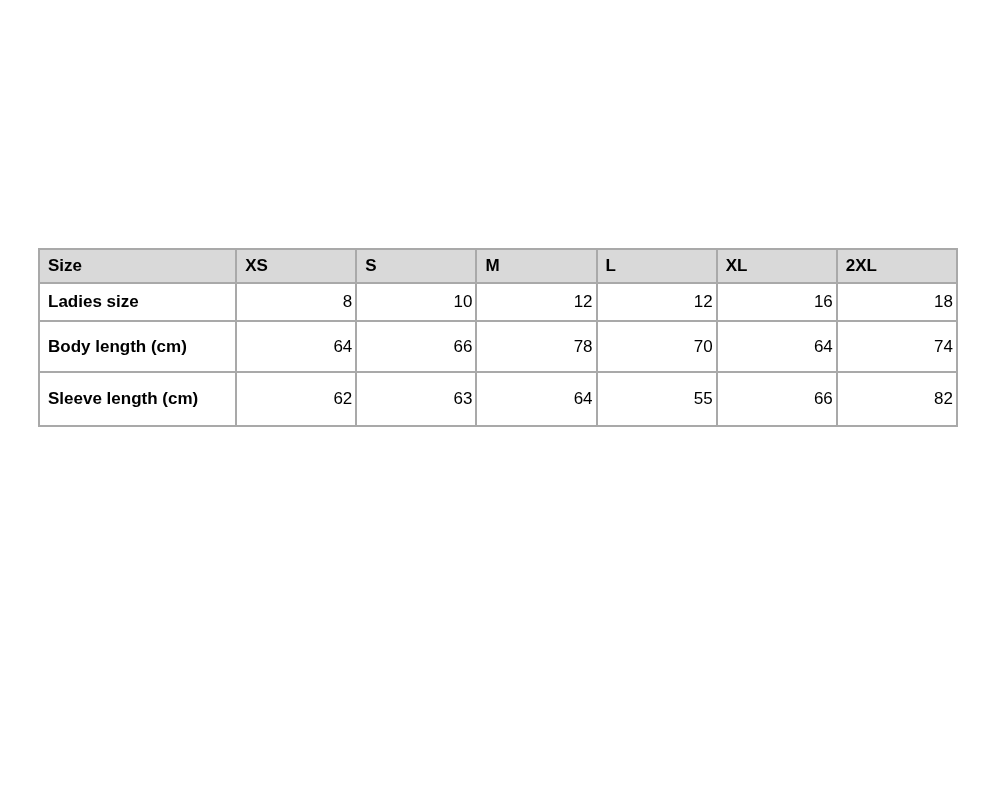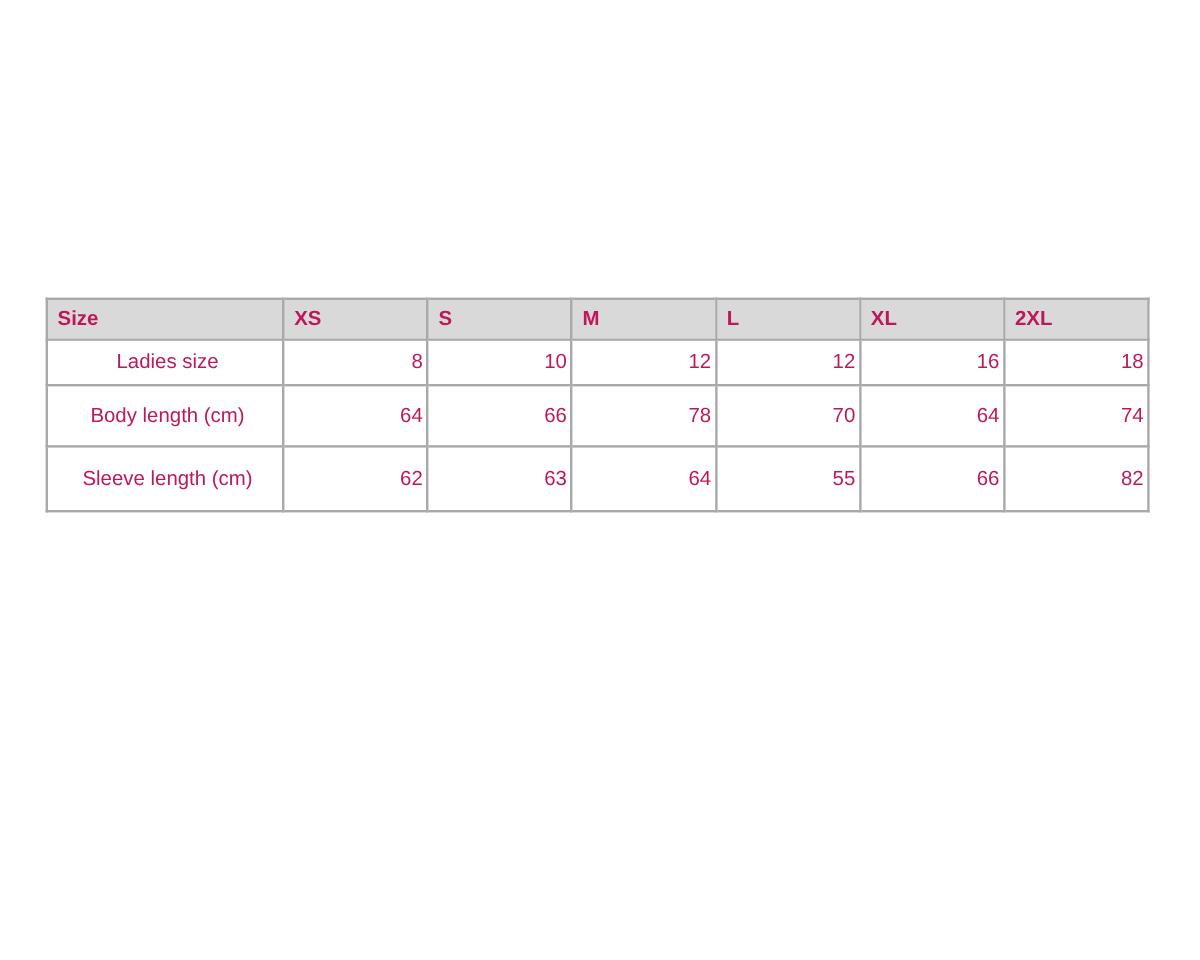--- a/index.html
+++ b/index.html
@@ -15,39 +15,39 @@
     background: #ffffff;
     overflow: hidden;
   }
   table.size-chart {
     position: absolute;
     left: 38px;
     top: 248px;
     width: 920px;
     border-collapse: collapse;
     table-layout: fixed;
-    color: #be185d;
+    color: #000000;
     font-size: 17px;
   }
   table.size-chart th,
   table.size-chart td {
     border: 2px solid #a9a9a9;
     vertical-align: middle;
     overflow: hidden;
     white-space: nowrap;
   }
   table.size-chart th {
     background: #d9d9d9;
     text-align: left;
     font-weight: bold;
     padding: 0 4px 0 8px;
   }
   td.row-label {
-    font-weight: normal;
-    text-align: center;
+    font-weight: bold;
+    text-align: left;
     padding: 0 4px 0 8px;
     background: #ffffff;
   }
   td.num-cell {
     font-weight: normal;
     text-align: right;
     padding: 0 3px 0 4px;
     background: #ffffff;
   }
   tr.hdr-row   { height: 34px; }

